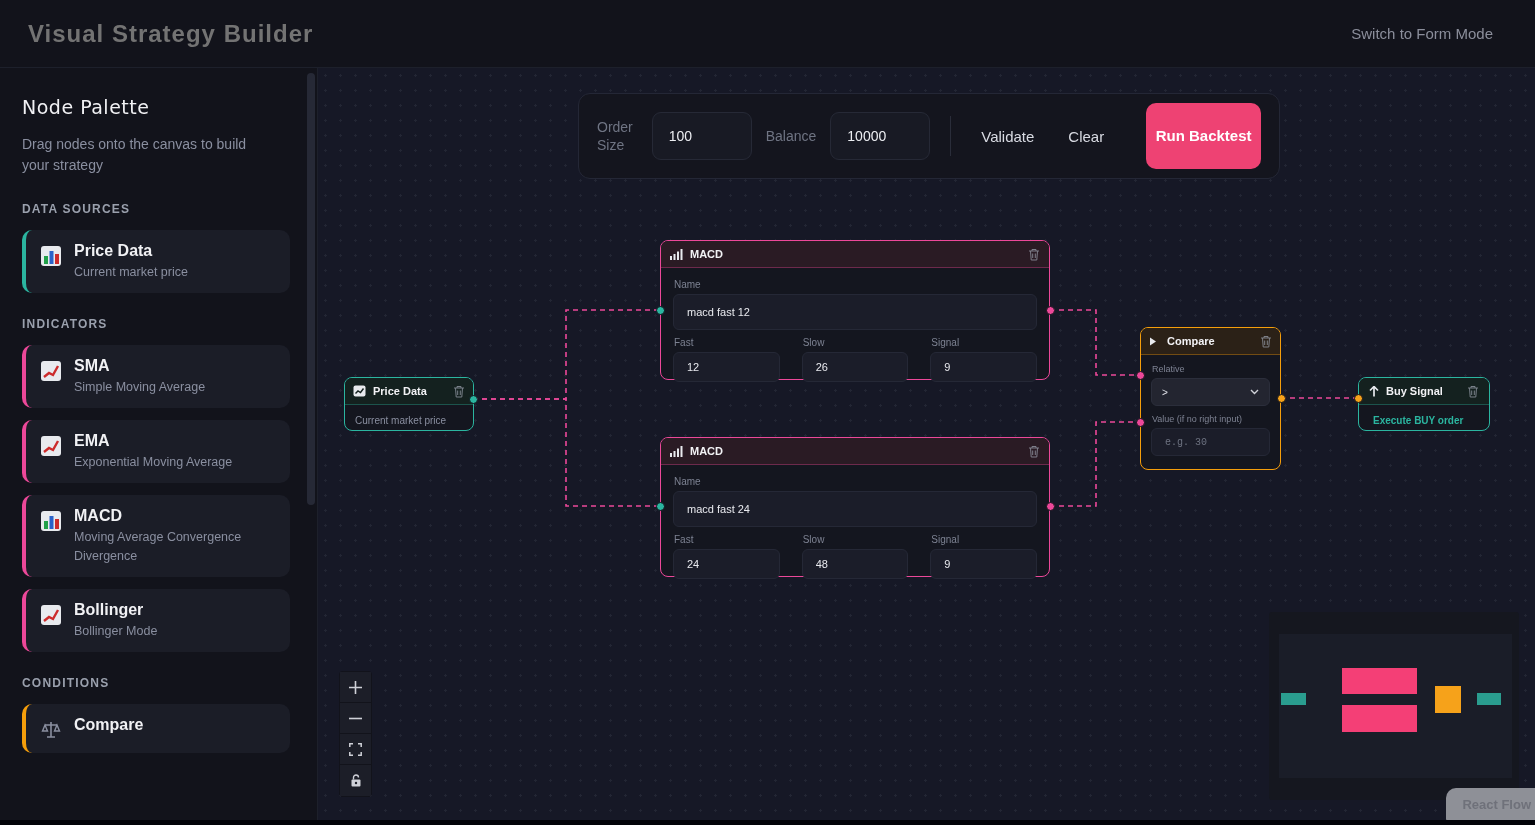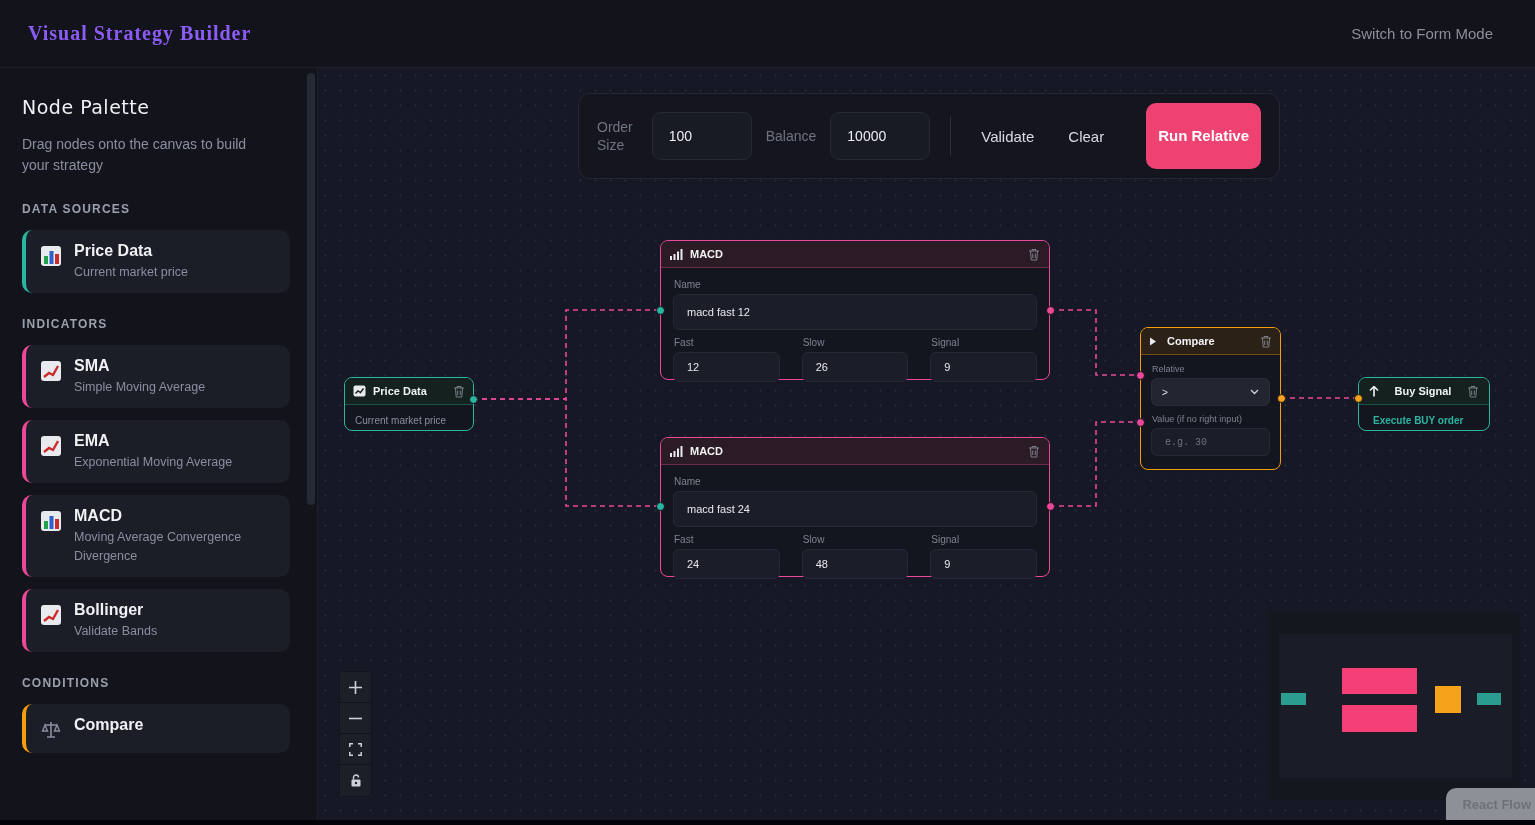--- a/index.html
+++ b/index.html
@@ -3,22 +3,22 @@
 <meta charset="utf-8">
 <style>
   * { margin:0; padding:0; box-sizing:border-box; }
   html,body { width:1535px; height:825px; overflow:hidden; background:#0e0f16;
     font-family:"Liberation Sans", sans-serif; }
 
   
   .header { position:absolute; left:0; top:0; width:1535px; height:68px;
     background:#12131b; border-bottom:1px solid #1d202b; display:flex;
     align-items:center; justify-content:space-between; padding:0 28px; z-index:30; }
-  .header h1 { color:#8b5cf6; font-size:20px; font-weight:bold; letter-spacing:1px;
-    font-family:Liberation Serif, serif; }
+  .header h1 { color:#737373; font-size:24px; font-weight:bold; letter-spacing:1px;
+    font-family:Liberation Sans, sans-serif; }
   .mode-toggle { color:#8b8e9b; font-size:15px; cursor:pointer; background:none;
     border:none; margin-right:14px; }
   .page-scroll { position:absolute; right:0; top:22px; width:7px; height:23px;
     background:#e9e9ec; border-radius:2px; }
 
   
   .sidebar { position:absolute; left:0; top:68px; width:318px; height:757px;
     background:#12131b; border-right:1px solid #1d202b; padding:28px 22px 0 22px;
     overflow:hidden; z-index:20; }
   .sidebar h2 { color:#f1f1f4; font-size:19px; font-weight:normal; letter-spacing:.5px;
@@ -195,21 +195,21 @@
     </div>
   </div>
 
   <div class="palette-card accent-pink">
     <svg class="pic" viewBox="0 0 22 22">
       <rect x="1" y="1" width="20" height="20" rx="3" fill="#e8eaee"></rect>
       <polyline points="4,17 9,13 13,15 18,6" fill="none" stroke="#cc2b2b" stroke-width="2.4"></polyline>
     </svg>
     <div>
       <div class="pc-name">Bollinger</div>
-      <div class="pc-desc">Validate Bands</div>
+      <div class="pc-desc">Bollinger Mode</div>
     </div>
   </div>
 
   <div class="section-label" style="margin-top:24px">CONDITIONS</div>
 
   <div class="palette-card accent-orange">
     <svg class="pic" viewBox="0 0 22 22">
       <path d="M11 3 v15 M5 6 h12 M11 18 h-4 h8" stroke="#8a8fa0" stroke-width="1.6" fill="none"></path>
       <path d="M5 6 l-2.5 6 h5 z M17 6 l-2.5 6 h5 z" fill="none" stroke="#8a8fa0" stroke-width="1.4"></path>
     </svg>
@@ -232,21 +232,21 @@
   </svg>
 
   <div class="bt-panel">
     <div class="bt-label" style="width:44px">Order Size</div>
     <input class="bt-input" value="100" style="">
     <div class="bt-label">Balance</div>
     <input class="bt-input" value="10000" style="">
     <div class="bt-divider"></div>
     <button class="bt-text-btn">Validate</button>
     <button class="bt-text-btn">Clear</button>
-    <button class="bt-run">Run Relative</button>
+    <button class="bt-run">Run Backtest</button>
   </div>
 
   <div class="fnode border-pink" style="left:342px; top:172px; width:390px; height:140px;">
     <div class="nhead head-pink">
       <svg width="13" height="11" viewBox="0 0 13 11">
         <rect x="0" y="7" width="2" height="4" fill="#e8eaee"></rect>
         <rect x="3.5" y="5" width="2" height="6" fill="#e8eaee"></rect>
         <rect x="7" y="2.5" width="2" height="8.5" fill="#e8eaee"></rect>
         <rect x="10.5" y="0" width="2" height="11" fill="#e8eaee"></rect>
       </svg>
@@ -339,21 +339,21 @@
         <svg width="9" height="6" viewBox="0 0 9 6">
           <polyline points="1,1 4.5,4.5 8,1" fill="none" stroke="#cfd1d8" stroke-width="1.4"></polyline>
         </svg>
       </div>
       <span class="flabel" style="font-size:9px; margin-top:8px">Value (if no right input)</span>
       <input class="ninput cmp-value" placeholder="e.g. 30" style="">
     </div>
   </div>
 
   <div class="fnode border-teal" style="left:1040px; top:309px; width:132px; height:54px;">
-    <div class="nhead head-teal" style="padding:0 10px;text-align:center;">
+    <div class="nhead head-teal" style="padding:0 10px;">
       <svg width="10" height="11" viewBox="0 0 10 11">
         <path d="M5 0.5 L5 10.5 M1 4.5 L5 0.5 L9 4.5" fill="none" stroke="#e8eaee" stroke-width="1.7"></path>
       </svg>
       <span class="ntitle">Buy Signal</span>
       <svg class="trash" viewBox="0 0 12 13">
         <path d="M1 3 h10 M4 3 V1.5 h4 V3 M2.5 3 l.7 9 h5.6 l.7-9 M4.7 5.5 v4.5 M7.3 5.5 v4.5" stroke="#9aa0ad" stroke-width="1" fill="none"></path>
       </svg>
     </div>
     <div class="buy-desc">Execute BUY order</div>
   </div>

